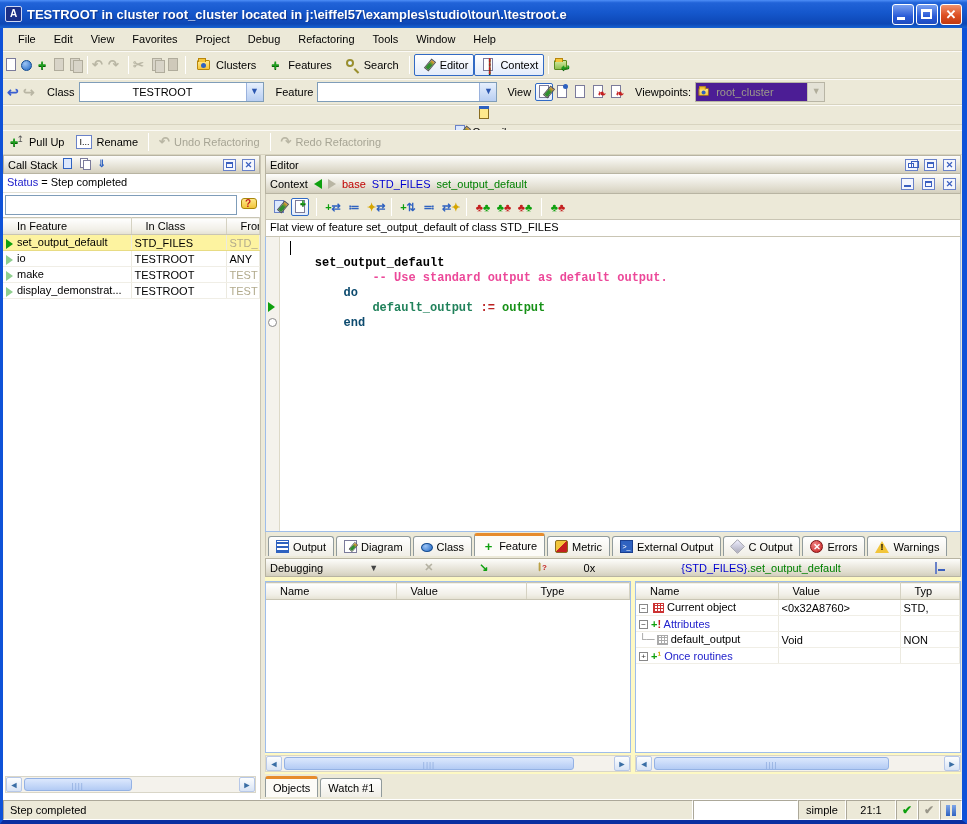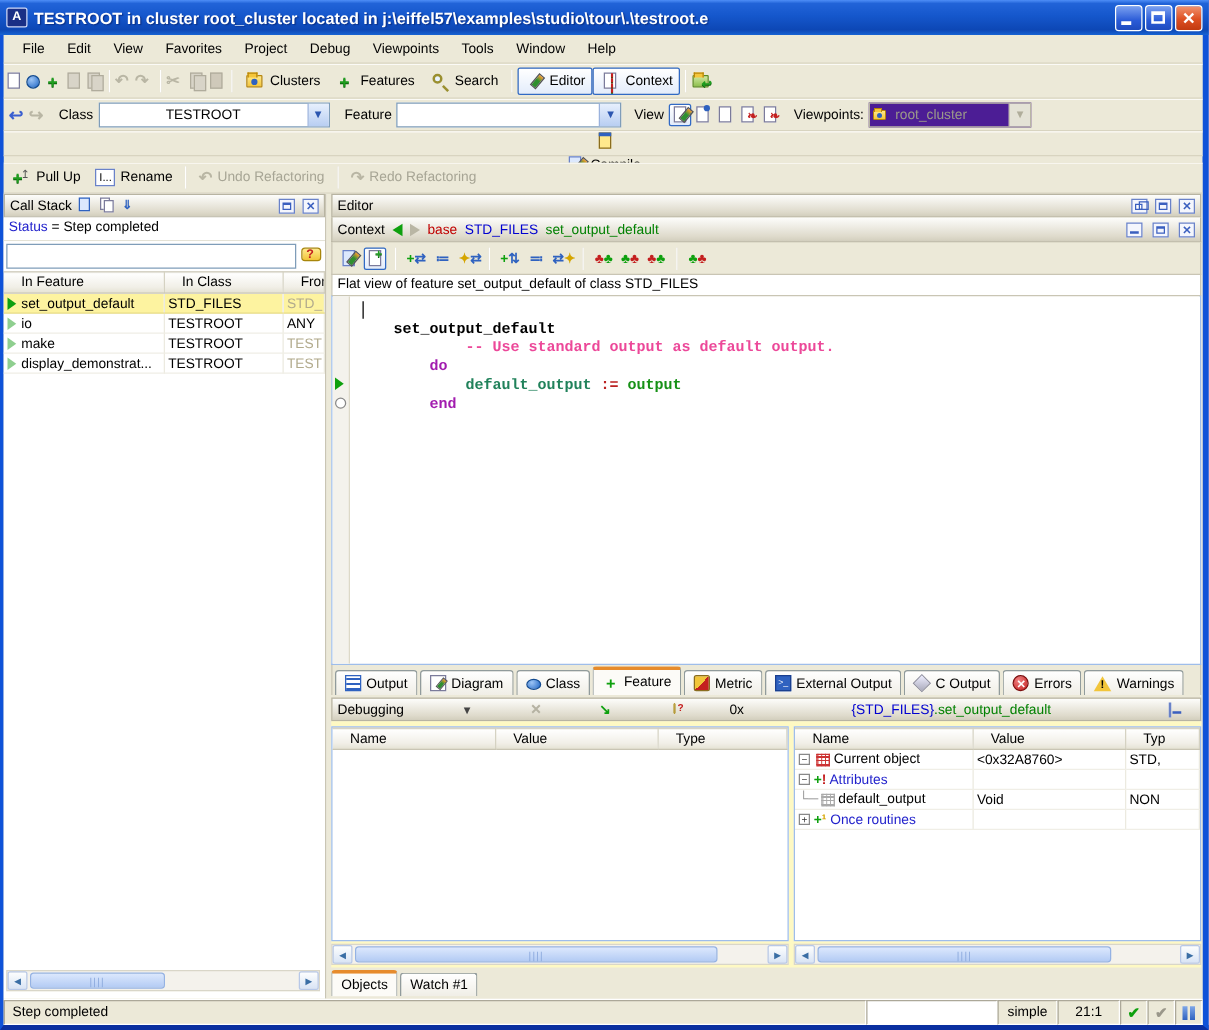--- a/index.html
+++ b/index.html
@@ -112,21 +112,21 @@
   .contextbar { background:linear-gradient(180deg,#fdfdfb,#dedacb 80%,#d2cebd); border:1px solid #b8b4a2; border-top:none; height:20px; display:flex; align-items:center; padding:0 4px; gap:6px; }
   .crumb-base { color:#c00000; } .crumb-class { color:#0000d0; } .crumb-feat { color:#008000; }
   .etoolbar { height:26px; background:#ece9d8; border:1px solid #c9c5b4; border-top:none; display:flex; align-items:center; gap:3px; padding:0 4px; }
   .eico { width:18px; height:18px; border:1px solid transparent; border-radius:2px; text-align:center; line-height:16px; font-size:11px; font-weight:bold; }
   .eico.sel { border-color:#316ac5; background:linear-gradient(180deg,#fff,#e3ecfb); }
   .c-blue { color:#2f62c0; } .c-green { color:#0ea00e; } .c-red { color:#c41f1f; } .c-yel { color:#d5a500; }
   .flatview { height:16px; background:#fff; border-left:1px solid #c9c5b4; border-right:1px solid #c9c5b4; padding:1px 4px; }
   .code { position:relative; height:296px; background:#fff; border:1px solid #9ebdea; border-top:1px solid #c9c5b4; overflow:hidden; }
   .code-margin { position:absolute; left:0; top:0; bottom:0; width:14px; background:#f4f2ec; border-right:1px solid #ddd9c8; }
   .code pre { font-family:"Liberation Mono","DejaVu Sans Mono",monospace; font-size:12px; font-weight:bold; line-height:15px; margin-left:20px; padding-top:4px; }
-  .tok-comment { color:#ec4899; } .tok-keyword { color:#a21caf;font-family:Liberation Mono, monospace; } .tok-local { color:#21825b; }
+  .tok-comment { color:#ec4899; } .tok-keyword { color:#0c4a6e;font-family:Liberation Mono, monospace; } .tok-local { color:#21825b; }
   .tok-op { color:#bb2222; } .tok-call { color:#179117; }
   .caret { position:absolute; left:24px; top:4px; width:1px; height:14px; background:#000; }
   .mk-arrow { position:absolute; left:2px; top:65px; }
   .mk-circle { position:absolute; left:2px; top:81px; width:9px; height:9px; border:1px solid #888; border-radius:50%; background:#fff; }
   
   .tabs { height:24px; display:flex; align-items:flex-end; gap:2px; padding:0 2px; background:#ece9d8; border-left:1px solid #c9c5b4; border-right:1px solid #c9c5b4; }
   .tab { display:flex; align-items:center; gap:4px; height:20px; padding:0 7px; background:linear-gradient(180deg,#fff,#f0eee6);
       border:1px solid #919b9c; border-bottom:none; border-radius:3px 3px 0 0; white-space:nowrap; }
   .tab.active { height:23px; background:#fcfbf7; border-top:3px solid #e68b2c; font-weight:normal; }
   .t-ico { width:13px; height:13px; display:inline-block; position:relative; }
@@ -185,21 +185,21 @@
     </div>
   </div>
 
   <div class="menubar">
     <span class="menu-item">File</span>
     <span class="menu-item">Edit</span>
     <span class="menu-item">View</span>
     <span class="menu-item">Favorites</span>
     <span class="menu-item">Project</span>
     <span class="menu-item">Debug</span>
-    <span class="menu-item">Viewpoints</span>
+    <span class="menu-item">Refactoring</span>
     <span class="menu-item">Tools</span>
     <span class="menu-item">Window</span>
     <span class="menu-item">Help</span>
   </div>
 
   <div class="tbar tb1">
     <span class="ico">
         <span class="page"></span>
       </span>
     <span class="ico">

